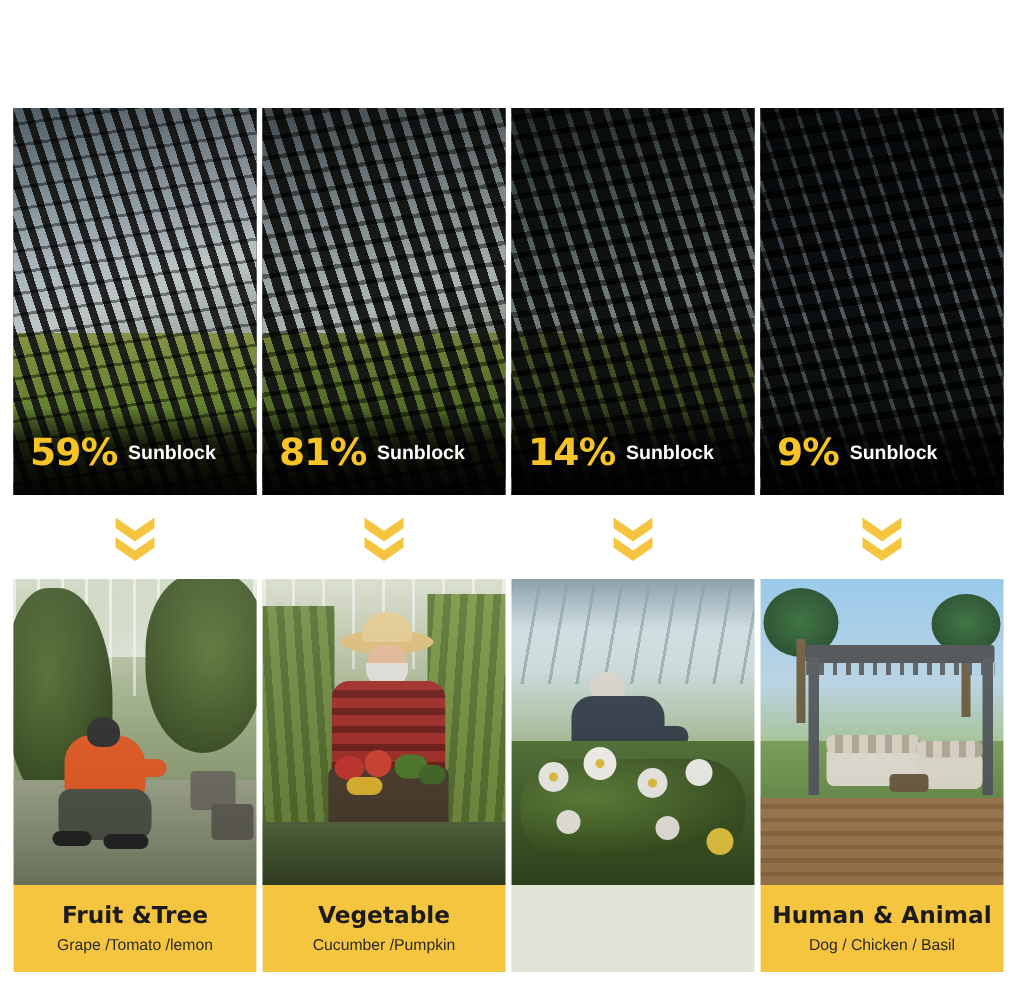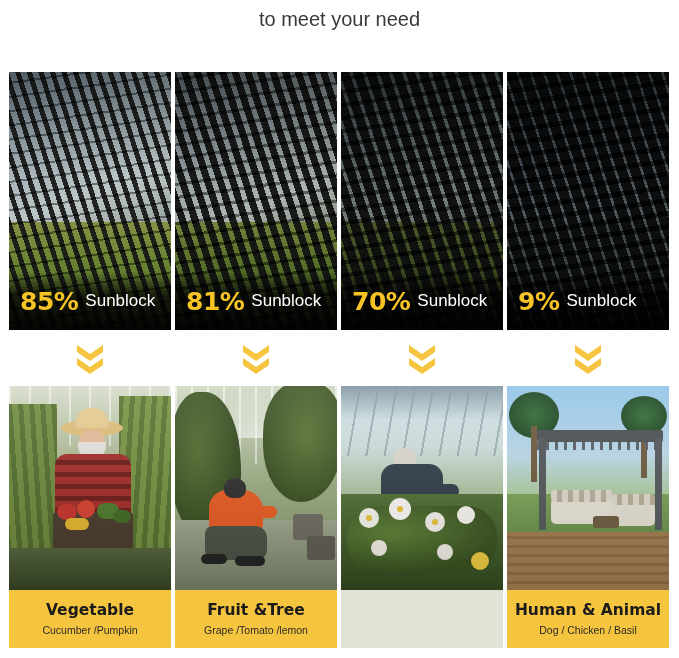--- a/index.html
+++ b/index.html
@@ -94,23 +94,24 @@
   }
   .pct {
     color: #f7c325;
     font-size: 25px;
     font-weight: bold;
     font-family: "DejaVu Sans", sans-serif;
     letter-spacing: -0.5px;
   }
   .pct-word {
     color: #ffffff;
-    font-size: 17px;
+    font-size: 13px;
     margin-left: 7px;
     font-family: "Liberation Sans", sans-serif;
+    font-weight: bold;
   }
 
   
   .arrow-row {
     position: absolute;
     top: 336px;
     left: 9px;
     width: 662px;
     height: 42px;
     display: flex;
@@ -178,35 +179,34 @@
   
   .scene { position: absolute; inset: 0; }
   .layer { position: absolute; }
 </style>
 </head>
 <body>
 
 <div class="page">
 
   <div class="header">
-    <p class="subtitle">to meet your need</p>
   </div>
 
   <div class="shade-row">
 
     <div class="shade-cell">
       <div class="mesh">
         <div class="sky" style="background:linear-gradient(160deg,#6d7f8c 0%,#97a6ad 35%,#b9c3c4 70%,#8d9a92 100%);"></div>
         <div class="grass" style="background:linear-gradient(180deg,#7f8d3c 0%,#5d7a26 45%,#2e3a16 100%);"></div>
         <div class="weave" style="background:repeating-linear-gradient(72deg, rgba(10,12,10,.92) 0px, rgba(10,12,10,.92) 5px, rgba(255,255,255,0) 5px, rgba(255,255,255,0) 11px);"></div>
         <div class="weave2" style="background:repeating-linear-gradient(-8deg, rgba(0,0,0,.55) 0px, rgba(0,0,0,.55) 2px, rgba(255,255,255,.06) 2px, rgba(255,255,255,.06) 14px);"></div>
         <div class="layer" style="inset:0;background:linear-gradient(180deg,rgba(0,0,0,.30),rgba(0,0,0,0) 40%);"></div>
       </div>
       <div class="shade-label">
-        <span class="pct">85%</span>
+        <span class="pct">59%</span>
         <span class="pct-word">Sunblock</span>
       </div>
     </div>
 
     <div class="shade-cell">
       <div class="mesh">
         <div class="sky" style="background:linear-gradient(160deg,#5d6a70 0%,#8b969a 40%,#a9b2ae 75%,#7b8577 100%);"></div>
         <div class="grass" style="background:linear-gradient(180deg,#6d7c33 0%,#4c661f 45%,#262f12 100%);"></div>
         <div class="weave" style="background:repeating-linear-gradient(72deg, rgba(8,10,8,.95) 0px, rgba(8,10,8,.95) 7px, rgba(255,255,255,0) 7px, rgba(255,255,255,0) 12px);"></div>
         <div class="weave2" style="background:repeating-linear-gradient(-8deg, rgba(0,0,0,.6) 0px, rgba(0,0,0,.6) 3px, rgba(255,255,255,.05) 3px, rgba(255,255,255,.05) 13px);"></div>
@@ -220,21 +220,21 @@
 
     <div class="shade-cell">
       <div class="mesh">
         <div class="sky" style="background:linear-gradient(160deg,#39454a 0%,#5d6a6d 40%,#76817c 75%,#4e5750 100%);"></div>
         <div class="grass" style="background:linear-gradient(180deg,#4a5626 0%,#36461a 45%,#1b2210 100%);"></div>
         <div class="weave" style="background:repeating-linear-gradient(72deg, rgba(6,8,7,.97) 0px, rgba(6,8,7,.97) 9px, rgba(255,255,255,0) 9px, rgba(255,255,255,0) 12.5px);"></div>
         <div class="weave2" style="background:repeating-linear-gradient(-8deg, rgba(0,0,0,.65) 0px, rgba(0,0,0,.65) 4px, rgba(255,255,255,.045) 4px, rgba(255,255,255,.045) 13px);"></div>
         <div class="layer" style="inset:0;background:linear-gradient(180deg,rgba(0,0,0,.40),rgba(0,0,0,.05) 50%);"></div>
       </div>
       <div class="shade-label">
-        <span class="pct">70%</span>
+        <span class="pct">14%</span>
         <span class="pct-word">Sunblock</span>
       </div>
     </div>
 
     <div class="shade-cell">
       <div class="mesh">
         <div class="sky" style="background:linear-gradient(160deg,#1b2328 0%,#2d3840 45%,#3a454a 78%,#222a28 100%);"></div>
         <div class="grass" style="background:linear-gradient(180deg,#232c1c 0%,#1a2114 45%,#0e1209 100%);"></div>
         <div class="weave" style="background:repeating-linear-gradient(72deg, rgba(4,6,7,.99) 0px, rgba(4,6,7,.99) 10px, rgba(170,185,195,.25) 10px, rgba(170,185,195,.25) 12.5px);"></div>
         <div class="weave2" style="background:repeating-linear-gradient(-8deg, rgba(0,0,0,.7) 0px, rgba(0,0,0,.7) 5px, rgba(255,255,255,.05) 5px, rgba(255,255,255,.05) 13px);"></div>
@@ -269,20 +269,51 @@
     </div>
     <div class="arrow-cell">
       <svg class="chev" viewBox="0 0 34 34">
         <path d="M4 5 L17 14 L30 5 L30 12 L17 21 L4 12 Z" fill="#f6c53f"></path>
         <path d="M4 18 L17 27 L30 18 L30 25 L17 34 L4 25 Z" fill="#f6c53f"></path>
       </svg>
     </div>
   </div>
 
   <div class="card-row">
+
+    <div class="card">
+      <div class="photo">
+        <div class="scene">
+          <div class="layer" style="inset:0;background:linear-gradient(180deg,#cfd8c2 0%,#b7c4a4 22%,#9aab80 50%,#7c8d62 100%);"></div>
+
+          <div class="layer" style="left:0;top:0;width:100%;height:78px;background:repeating-linear-gradient(90deg, rgba(255,255,255,.55) 0 2px, rgba(255,255,255,0) 2px 16px);"></div>
+          <div class="layer" style="left:0;top:0;width:100%;height:52px;background:radial-gradient(ellipse at 50% 120%, rgba(255,255,255,.75), rgba(255,255,255,0) 70%);"></div>
+
+          <div class="layer" style="left:-6px;top:6px;width:72px;height:150px;background:radial-gradient(ellipse at 40% 40%, #4f6b2c, #2d4118 75%);border-radius:40% 50% 45% 55%;"></div>
+          <div class="layer" style="left:88px;top:-4px;width:80px;height:120px;background:radial-gradient(ellipse at 55% 45%, #577331, #32471b 80%);border-radius:45% 40% 55% 50%;"></div>
+
+          <div class="layer" style="left:0;bottom:0;width:100%;height:70px;background:linear-gradient(180deg,#9fa68c,#777f66);"></div>
+
+          <div class="layer" style="left:34px;top:104px;width:54px;height:42px;background:#e8591f;border-radius:18px 20px 8px 8px;"></div>
+          <div class="layer" style="left:49px;top:92px;width:22px;height:20px;background:#2b2b2b;border-radius:50% 50% 40% 40%;"></div>
+          <div class="layer" style="left:30px;top:140px;width:62px;height:34px;background:#4a4f43;border-radius:8px 12px 10px 10px;"></div>
+          <div class="layer" style="left:26px;top:168px;width:26px;height:10px;background:#1f2220;border-radius:5px;"></div>
+          <div class="layer" style="left:60px;top:170px;width:30px;height:10px;background:#1f2220;border-radius:5px;"></div>
+          <div class="layer" style="left:78px;top:120px;width:24px;height:12px;background:#e8591f;border-radius:6px;"></div>
+
+          <div class="layer" style="left:118px;top:128px;width:30px;height:26px;background:#6d6b5f;border-radius:3px;"></div>
+          <div class="layer" style="left:132px;top:150px;width:28px;height:24px;background:#5d5b50;border-radius:3px;"></div>
+          <div class="layer" style="inset:0;background:linear-gradient(180deg,rgba(255,255,255,.12),rgba(0,0,0,.12));"></div>
+        </div>
+      </div>
+      <div class="caption">
+        <div class="caption-title">Fruit &amp;Tree</div>
+        <div class="caption-sub">Grape /Tomato /lemon</div>
+      </div>
+    </div>
 
     <div class="card">
       <div class="photo">
         <div class="scene">
           <div class="layer" style="inset:0;background:linear-gradient(180deg,#d7dccb 0%,#b9c4a2 28%,#8fa072 60%,#5f6f44 100%);"></div>
           <div class="layer" style="left:0;top:0;width:100%;height:60px;background:repeating-linear-gradient(90deg, rgba(255,255,255,.5) 0 2px, rgba(255,255,255,0) 2px 20px);"></div>
 
           <div class="layer" style="left:0;top:18px;width:48px;height:186px;background:repeating-linear-gradient(86deg,#4f6a27 0 5px, #6d8a3a 5px 11px);opacity:.95;"></div>
           <div class="layer" style="right:0;top:10px;width:52px;height:194px;background:repeating-linear-gradient(94deg,#52702a 0 5px, #74913d 5px 11px);opacity:.95;"></div>
 
@@ -307,51 +338,20 @@
       </div>
       <div class="caption">
         <div class="caption-title">Vegetable</div>
         <div class="caption-sub">Cucumber /Pumpkin</div>
       </div>
     </div>
 
     <div class="card">
       <div class="photo">
         <div class="scene">
-          <div class="layer" style="inset:0;background:linear-gradient(180deg,#cfd8c2 0%,#b7c4a4 22%,#9aab80 50%,#7c8d62 100%);"></div>
-
-          <div class="layer" style="left:0;top:0;width:100%;height:78px;background:repeating-linear-gradient(90deg, rgba(255,255,255,.55) 0 2px, rgba(255,255,255,0) 2px 16px);"></div>
-          <div class="layer" style="left:0;top:0;width:100%;height:52px;background:radial-gradient(ellipse at 50% 120%, rgba(255,255,255,.75), rgba(255,255,255,0) 70%);"></div>
-
-          <div class="layer" style="left:-6px;top:6px;width:72px;height:150px;background:radial-gradient(ellipse at 40% 40%, #4f6b2c, #2d4118 75%);border-radius:40% 50% 45% 55%;"></div>
-          <div class="layer" style="left:88px;top:-4px;width:80px;height:120px;background:radial-gradient(ellipse at 55% 45%, #577331, #32471b 80%);border-radius:45% 40% 55% 50%;"></div>
-
-          <div class="layer" style="left:0;bottom:0;width:100%;height:70px;background:linear-gradient(180deg,#9fa68c,#777f66);"></div>
-
-          <div class="layer" style="left:34px;top:104px;width:54px;height:42px;background:#e8591f;border-radius:18px 20px 8px 8px;"></div>
-          <div class="layer" style="left:49px;top:92px;width:22px;height:20px;background:#2b2b2b;border-radius:50% 50% 40% 40%;"></div>
-          <div class="layer" style="left:30px;top:140px;width:62px;height:34px;background:#4a4f43;border-radius:8px 12px 10px 10px;"></div>
-          <div class="layer" style="left:26px;top:168px;width:26px;height:10px;background:#1f2220;border-radius:5px;"></div>
-          <div class="layer" style="left:60px;top:170px;width:30px;height:10px;background:#1f2220;border-radius:5px;"></div>
-          <div class="layer" style="left:78px;top:120px;width:24px;height:12px;background:#e8591f;border-radius:6px;"></div>
-
-          <div class="layer" style="left:118px;top:128px;width:30px;height:26px;background:#6d6b5f;border-radius:3px;"></div>
-          <div class="layer" style="left:132px;top:150px;width:28px;height:24px;background:#5d5b50;border-radius:3px;"></div>
-          <div class="layer" style="inset:0;background:linear-gradient(180deg,rgba(255,255,255,.12),rgba(0,0,0,.12));"></div>
-        </div>
-      </div>
-      <div class="caption">
-        <div class="caption-title">Fruit &amp;Tree</div>
-        <div class="caption-sub">Grape /Tomato /lemon</div>
-      </div>
-    </div>
-
-    <div class="card">
-      <div class="photo">
-        <div class="scene">
           <div class="layer" style="inset:0;background:linear-gradient(180deg,#cfe0e6 0%,#cfe0df 30%,#9fb680 62%,#4e6b33 100%);"></div>
 
           <div class="layer" style="left:0;top:0;width:100%;height:70px;background:repeating-linear-gradient(100deg, rgba(120,140,150,.55) 0 2px, rgba(255,255,255,0) 2px 18px);"></div>
           <div class="layer" style="left:0;top:0;width:100%;height:34px;background:linear-gradient(180deg,#7d94a0,rgba(255,255,255,0));"></div>
 
           <div class="layer" style="left:52px;top:62px;width:24px;height:20px;background:#ddd9d2;border-radius:11px;"></div>
           <div class="layer" style="left:40px;top:78px;width:62px;height:46px;background:#2e3a46;border-radius:14px 14px 6px 6px;"></div>
           <div class="layer" style="left:92px;top:98px;width:26px;height:14px;background:#2e3a46;border-radius:7px;"></div>
           <div class="layer" style="left:44px;top:120px;width:56px;height:26px;background:#414c58;border-radius:6px;"></div>
 

